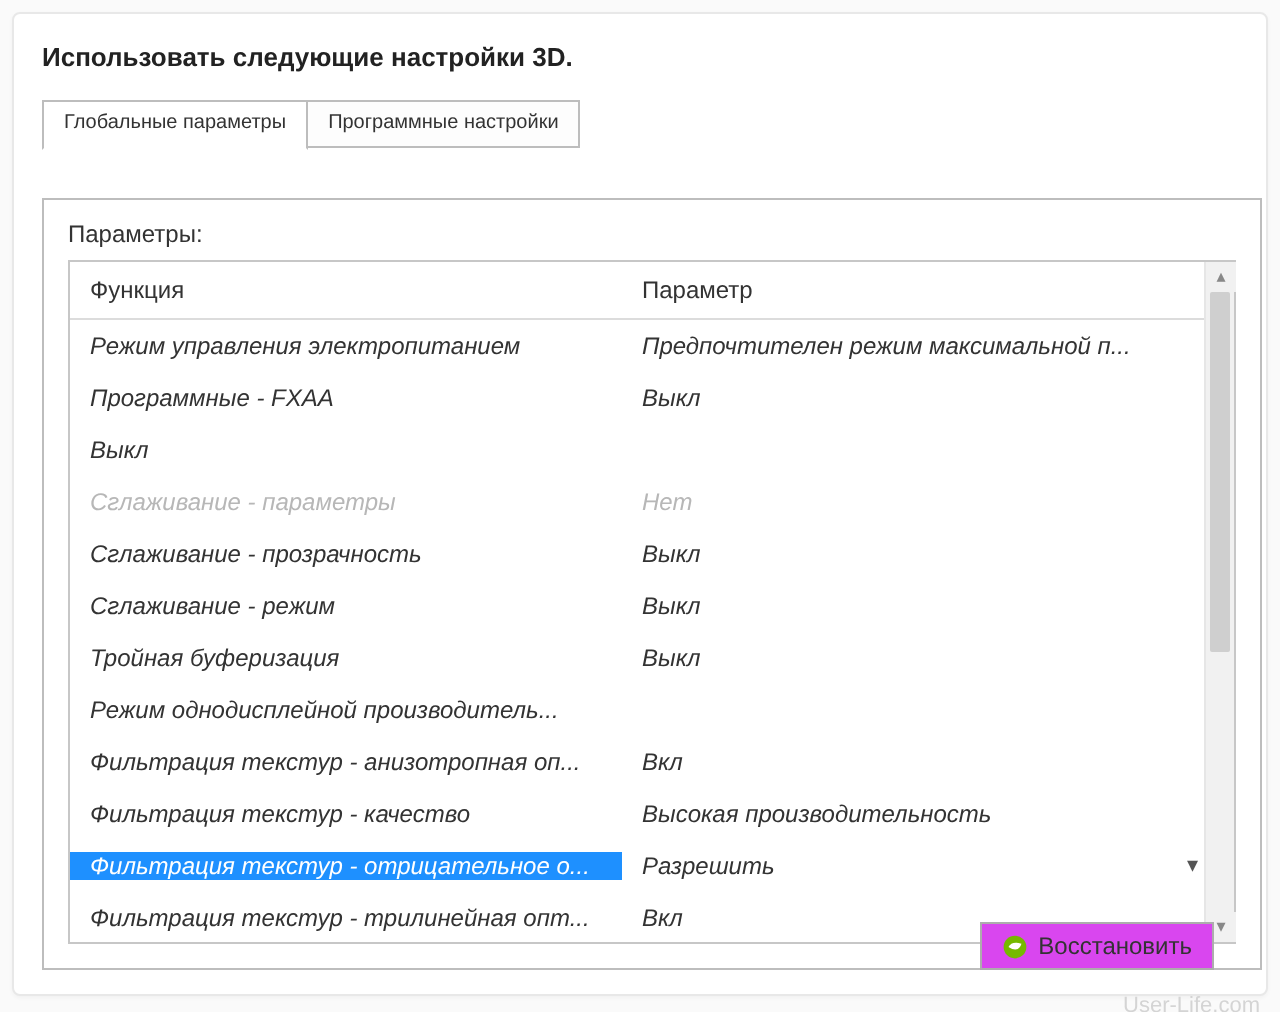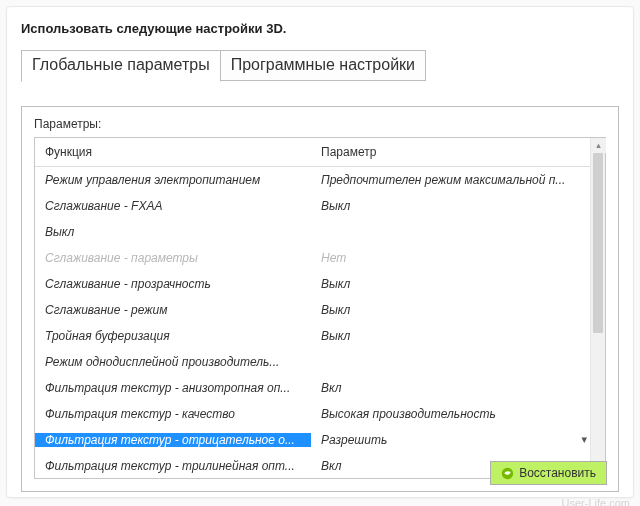--- a/index.html
+++ b/index.html
@@ -10,41 +10,41 @@
   color: #333;
   width: 640px;
   height: 506px;
   overflow: hidden;
 }
 .panel {
   background: #fff;
   border: 1px solid #e8e8e8;
   border-radius: 4px;
   margin: 6px;
-  padding: 14px 14px 12px 14px;
+  padding: 14px 2px 12px 14px;
   box-shadow: 0 1px 2px rgba(0,0,0,0.04);
   height: 492px;
   position: relative;
 }
 .title {
   font-size: 13px;
   font-weight: bold;
   color: #222;
   margin-bottom: 14px;
 }
 .tabs {
   display: flex;
   position: relative;
   z-index: 2;
 }
 .tab {
   border: 1px solid #bdbdbd;
   padding: 5px 10px 6px 10px;
   background: #fff;
-  font-size: 16px;
+  font-size: 10px;
   color: #333;
   position: relative;
   cursor: default;
 }
 .tab.active {
   border-bottom: 1px solid #fff;
   margin-bottom: -1px;
 }
 .tab.inactive {
   border-left: none;
@@ -147,21 +147,21 @@
 .footer {
   position: absolute;
   right: 26px;
   bottom: 12px;
 }
 .restore-btn {
   display: inline-flex;
   align-items: center;
   gap: 5px;
   border: 1px solid #adadad;
-  background: #bef264;
+  background: #d946ef;
   padding: 4px 10px;
   font-size: 12px;
   color: #333;
   cursor: default;
 }
 .nv-icon {
   width: 13px; height: 13px;
 }
 .watermark {
   position: absolute;
@@ -189,21 +189,21 @@
       <div class="thead">
         <div class="th col1">Функция</div>
         <div class="th col2">Параметр</div>
       </div>
       <div class="tbody" id="tbody">
           <div class="row">
             <div class="cell c1">Режим управления электропитанием</div>
             <div class="cell c2">Предпочтителен режим максимальной п...</div>
           </div>
           <div class="row">
-            <div class="cell c1">Сглаживание - FXAA</div>
+            <div class="cell c1">Программные - FXAA</div>
             <div class="cell c2">Выкл</div>
           </div>
           <div class="row">
             <div class="cell c2">Выкл</div>
           </div>
           <div class="row disabled">
             <div class="cell c1">Сглаживание - параметры</div>
             <div class="cell c2">Нет</div>
           </div>
           <div class="row">

